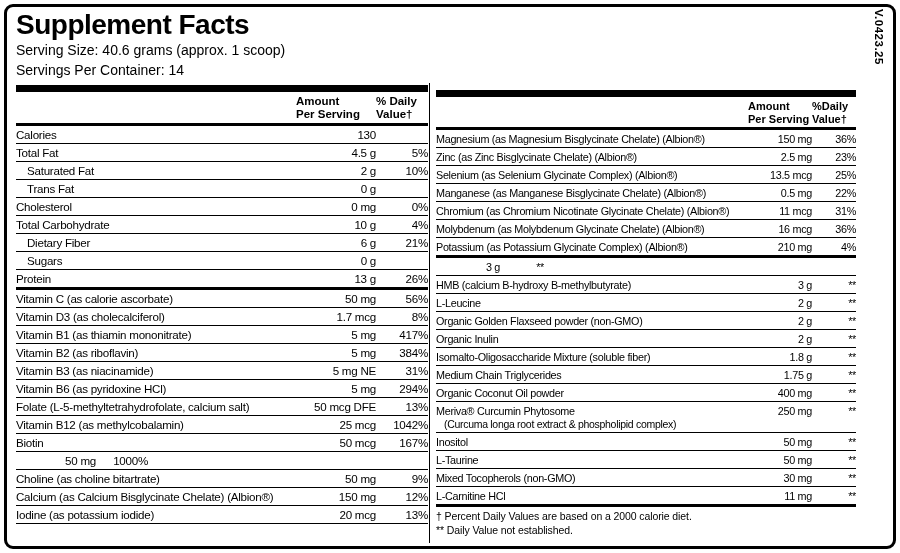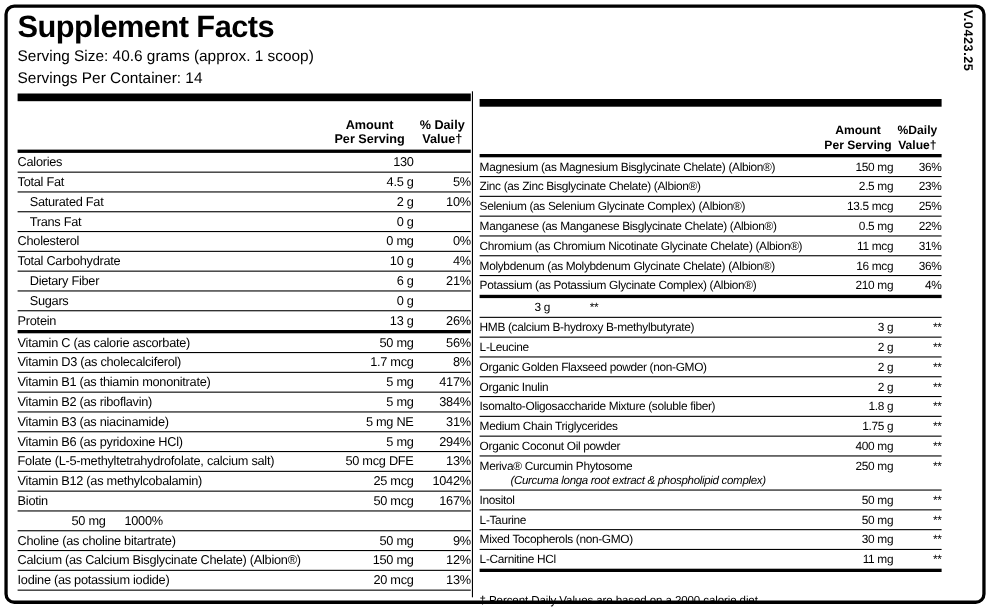--- a/index.html
+++ b/index.html
@@ -27,40 +27,40 @@
   .serving { font-size:14px; line-height:20px; }
   .thick-bar { height:7px; background:#000; margin-top:5px; }
 
   .col-header {
     display:flex; font-weight:bold; border-bottom:3px solid #000;
     padding:3px 0 2px; align-items:flex-end;
   }
   .left-col  .col-header { font-size:11.5px; line-height:13px; }
   .right-col .col-header { font-size:11px;   line-height:12.5px; }
   .col-header .name-fill { flex:1; }
-  .col-header .head { text-align:center;margin-top:13px; }
+  .col-header .head { text-align:left; }
 
   .left-col  .amount-cell { width:80px; }
   .left-col  .dv-cell     { width:52px; }
   .right-col .amount-cell { width:64px; }
   .right-col .dv-cell     { width:44px; }
 
   .row {
     display:flex; align-items:flex-start;
     border-bottom:1px solid #000; padding:2px 0 1px; line-height:14px;
   }
   .left-col  .row { font-size:11.6px; letter-spacing:-0.25px; }
   .right-col .row { font-size:10.8px; letter-spacing:-0.3px; }
   .row.thick { border-bottom-width:3px; }
   .row .name { flex:1; min-width:0; white-space:nowrap; overflow:hidden; }
   .row.indent .name { padding-left:11px; }
   .row .amount, .row .dv { text-align:right; white-space:nowrap; }
-  .subline { font-size:10.5px; font-style:italic; padding-left:8px; line-height:13px;margin-left:20px; }
-
-  .footnotes { font-size:10.5px; line-height:13.5px; padding-top:20px; letter-spacing:-0.1px; }
+  .subline { font-size:10.5px; padding-left:8px; line-height:13px; }
+
+  .footnotes { font-size:10.5px; line-height:13.5px; padding-top:3px; letter-spacing:-0.1px; }
 </style>
 </head>
 <body>
 
 <div class="label">
   <div class="outer-border"></div>
   <div class="vertical-code">V.0423.25</div>
   <div class="col-divider"></div>
 
   <div class="left-col">

